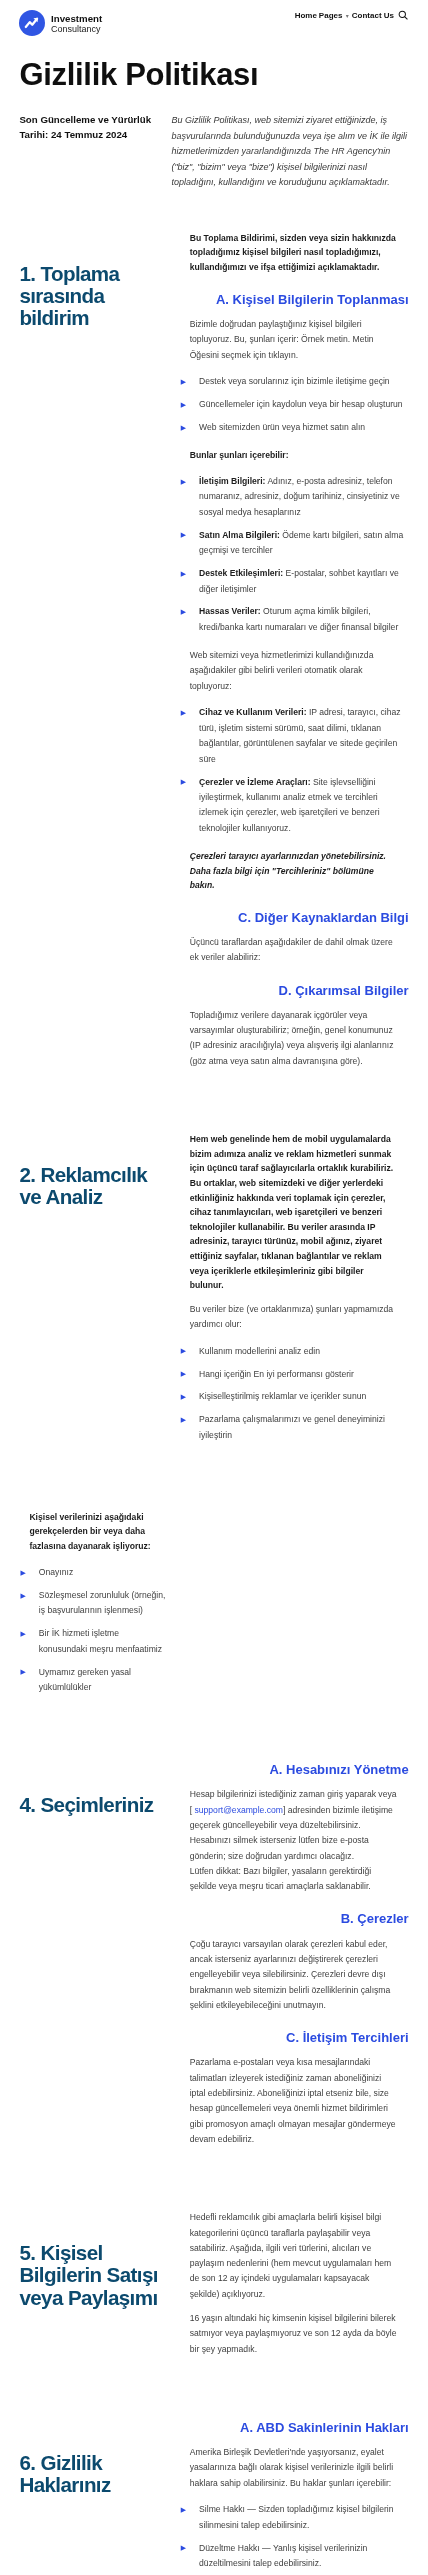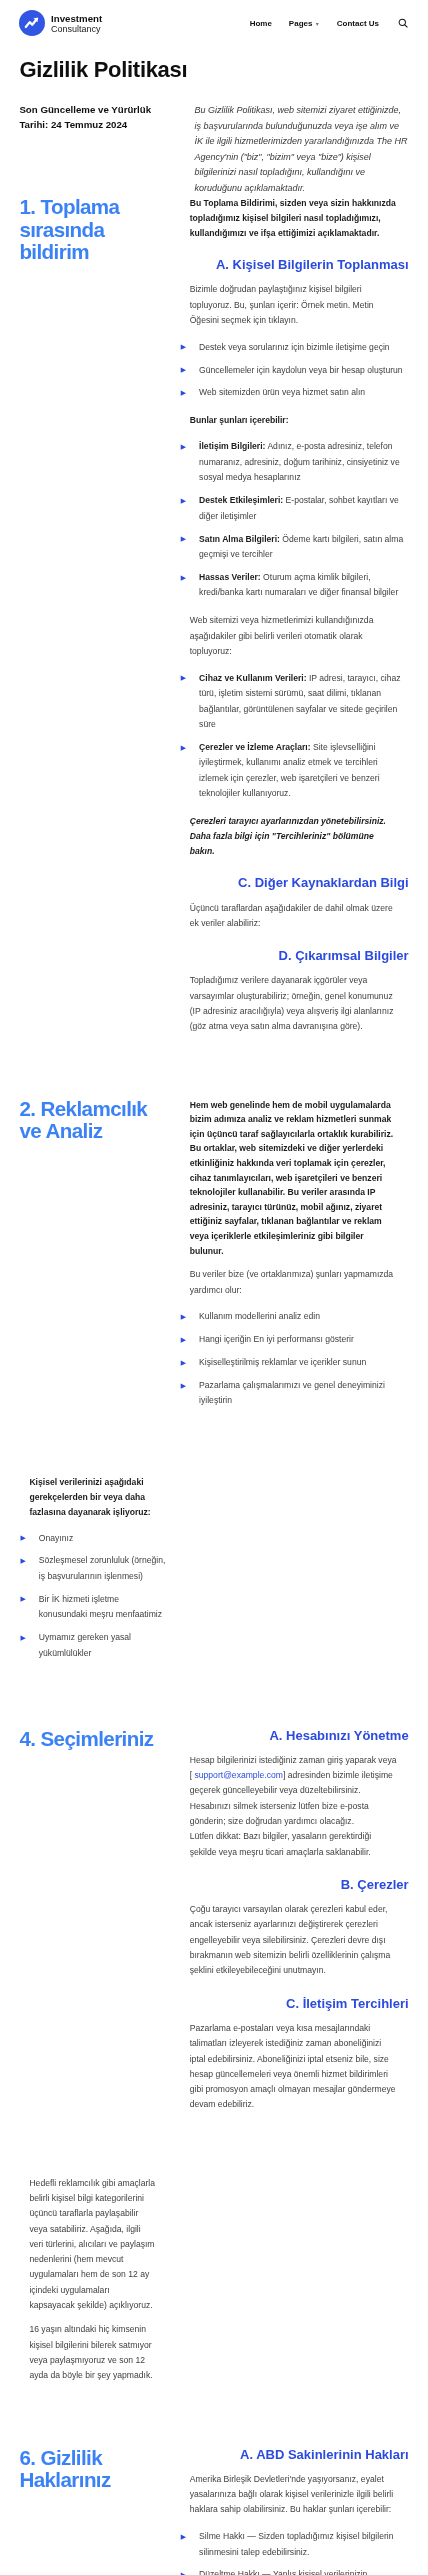--- a/index.html
+++ b/index.html
@@ -10,38 +10,38 @@
   }
   *{box-sizing:border-box;margin:0;padding:0;}
   html,body{background:#fff;}
   body{
     width:428px;margin:0 auto;
     font-family:"Liberation Sans",sans-serif;
     color:var(--text);
   }
   .container{padding:0 19.4px;}
   
-  .site-header{display:flex;align-items:center;justify-content:space-between;padding:10.3px 19.4px 8px;}
+  .site-header{display:flex;align-items:flex-start;justify-content:space-between;padding:10.3px 19.4px 8px;}
   .logo{display:flex;align-items:center;gap:5.7px;cursor:pointer;}
   .logo-badge{width:26px;height:26px;flex:0 0 auto;}
   .logo-name{line-height:1.15;}
   .logo-name .l1{font-weight:700;font-size:9.7px;color:#111;}
   .logo-name .l2{font-size:9px;color:#222;}
-  .main-nav{display:flex;align-items:center;gap:17px;}
+  .main-nav{display:flex;align-items:center;gap:2px;}
   .nav-item{font-size:8px;color:#111;font-weight:600;cursor:pointer;display:flex;align-items:center;gap:2.3px;}
   .chev{font-size:5.1px;color:#777;transform:translateY(0.6px);}
   .search-btn{margin-left:2.3px;cursor:pointer;display:flex;align-items:center;}
   
-  .page-title{font-size:22px;font-weight:700;color:#0f0f0f;letter-spacing:-0.3px;margin:12.6px 0 20.6px;}
-  .intro-row{display:grid;grid-template-columns:146px 1fr;gap:29px;}
+  .page-title{font-size:31px;font-weight:700;color:#0f0f0f;letter-spacing:-0.3px;margin:12.6px 0 20.6px;}
+  .intro-row{display:grid;grid-template-columns:146px 1fr;gap:6px;margin-bottom:40px;}
   .intro-date{font-weight:700;font-size:9.7px;color:#111;line-height:1.45;}
   .intro-text{font-style:italic;font-size:9px;line-height:1.72;color:#3a3a3a;}
   
   .section-row{display:grid;grid-template-columns:146px 1fr;gap:14.3px;margin-bottom:54px;}
-  .section-heading{font-size:20.6px;font-weight:700;color:#3b82f6;line-height:1.08;letter-spacing:-0.6px;}
+  .section-heading{font-size:20.6px;font-weight:700;color:#0c4a6e;line-height:1.08;letter-spacing:-0.6px;margin-top:32px;}
   .sub-heading{color:var(--accent);font-size:13px;font-weight:700;margin:17px 0 9px;line-height:1.25;text-align:right;}
   .section-right > :first-child{margin-top:0;}
   .para{font-size:8.6px;line-height:1.78;color:var(--text);margin:0 10px 9px;}
   .para.bold{font-weight:700;color:#1d1d1d;line-height:1.7;}
   .para.bolditalic{font-weight:700;font-style:italic;color:#1d1d1d;line-height:1.7;}
   .bullets{list-style:none;margin:11.4px 0 12.6px;}
   .bullets li{position:relative;padding-left:19.4px;font-size:8.6px;line-height:1.8;color:var(--text);margin-bottom:7.4px;}
   .bullets .tri{position:absolute;left:1.1px;top:1.7px;color:var(--accent);font-size:6.9px;}
   .bullets .lead{font-weight:700;color:#1d1d1d;}
   .inline-link{color:var(--accent);font-weight:400;text-decoration:none;cursor:pointer;}
@@ -95,22 +95,22 @@
           <h3 class="sub-heading">A. Kişisel Bilgilerin Toplanması</h3>
           <p class="para">Bizimle doğrudan paylaştığınız kişisel bilgileri topluyoruz. Bu, şunları içerir: Örnek metin. Metin Öğesini seçmek için tıklayın.</p>
           <ul class="bullets">
             <li><span class="tri">▶</span>Destek veya sorularınız için bizimle iletişime geçin</li>
             <li><span class="tri">▶</span>Güncellemeler için kaydolun veya bir hesap oluşturun</li>
             <li><span class="tri">▶</span>Web sitemizden ürün veya hizmet satın alın</li>
           </ul>
           <p class="para bold">Bunlar şunları içerebilir:</p>
           <ul class="bullets">
             <li><span class="tri">▶</span><span class="lead">İletişim Bilgileri:</span> Adınız, e-posta adresiniz, telefon numaranız, adresiniz, doğum tarihiniz, cinsiyetiniz ve sosyal medya hesaplarınız</li>
+            <li><span class="tri">▶</span><span class="lead">Satın Alma Bilgileri:</span> Ödeme kartı bilgileri, satın alma geçmişi ve tercihler</li>
             <li><span class="tri">▶</span><span class="lead">Destek Etkileşimleri:</span> E-postalar, sohbet kayıtları ve diğer iletişimler</li>
-            <li><span class="tri">▶</span><span class="lead">Satın Alma Bilgileri:</span> Ödeme kartı bilgileri, satın alma geçmişi ve tercihler</li>
             <li><span class="tri">▶</span><span class="lead">Hassas Veriler:</span> Oturum açma kimlik bilgileri, kredi/banka kartı numaraları ve diğer finansal bilgiler</li>
           </ul>
           <p class="para">Web sitemizi veya hizmetlerimizi kullandığınızda aşağıdakiler gibi belirli verileri otomatik olarak topluyoruz:</p>
           <ul class="bullets">
             <li><span class="tri">▶</span><span class="lead">Cihaz ve Kullanım Verileri:</span> IP adresi, tarayıcı, cihaz türü, işletim sistemi sürümü, saat dilimi, tıklanan bağlantılar, görüntülenen sayfalar ve sitede geçirilen süre</li>
             <li><span class="tri">▶</span><span class="lead">Çerezler ve İzleme Araçları:</span> Site işlevselliğini iyileştirmek, kullanımı analiz etmek ve tercihleri izlemek için çerezler, web işaretçileri ve benzeri teknolojiler kullanıyoruz.</li>
           </ul>
           <p class="para bolditalic">Çerezleri tarayıcı ayarlarınızdan yönetebilirsiniz. Daha fazla bilgi için "Tercihleriniz" bölümüne bakın.</p>
           <h3 class="sub-heading">C. Diğer Kaynaklardan Bilgi</h3>
           <p class="para">Üçüncü taraflardan aşağıdakiler de dahil olmak üzere ek veriler alabiliriz:</p>
@@ -151,20 +151,23 @@
         <div class="section-right">
           <h3 class="sub-heading">A. Hesabınızı Yönetme</h3>
           <p class="para">Hesap bilgilerinizi istediğiniz zaman giriş yaparak veya [ <a class="inline-link">support@example.com</a>] adresinden bizimle iletişime geçerek güncelleyebilir veya düzeltebilirsiniz.<br>Hesabınızı silmek isterseniz lütfen bize e-posta gönderin; size doğrudan yardımcı olacağız.<br>Lütfen dikkat: Bazı bilgiler, yasaların gerektirdiği şekilde veya meşru ticari amaçlarla saklanabilir.</p>
           <h3 class="sub-heading">B. Çerezler</h3>
           <p class="para">Çoğu tarayıcı varsayılan olarak çerezleri kabul eder, ancak isterseniz ayarlarınızı değiştirerek çerezleri engelleyebilir veya silebilirsiniz. Çerezleri devre dışı bırakmanın web sitemizin belirli özelliklerinin çalışma şeklini etkileyebileceğini unutmayın.</p>
           <h3 class="sub-heading">C. İletişim Tercihleri</h3>
           <p class="para">Pazarlama e-postaları veya kısa mesajlarındaki talimatları izleyerek istediğiniz zaman aboneliğinizi iptal edebilirsiniz. Aboneliğinizi iptal etseniz bile, size hesap güncellemeleri veya önemli hizmet bildirimleri gibi promosyon amaçlı olmayan mesajlar göndermeye devam edebiliriz.</p>
         </div>
       </section>
       <section class="section-row">
+        <div class="section-left">
+          <h2 class="section-heading">5. Kişisel Bilgilerin Satışı veya Paylaşımı</h2>
+        </div>
         <div class="section-right">
           <p class="para">Hedefli reklamcılık gibi amaçlarla belirli kişisel bilgi kategorilerini üçüncü taraflarla paylaşabilir veya satabiliriz. Aşağıda, ilgili veri türlerini, alıcıları ve paylaşım nedenlerini (hem mevcut uygulamaları hem de son 12 ay içindeki uygulamaları kapsayacak şekilde) açıklıyoruz.</p>
           <p class="para">16 yaşın altındaki hiç kimsenin kişisel bilgilerini bilerek satmıyor veya paylaşmıyoruz ve son 12 ayda da böyle bir şey yapmadık.</p>
         </div>
       </section>
       <section class="section-row">
         <div class="section-left">
           <h2 class="section-heading">6. Gizlilik Haklarınız</h2>
         </div>
         <div class="section-right">

